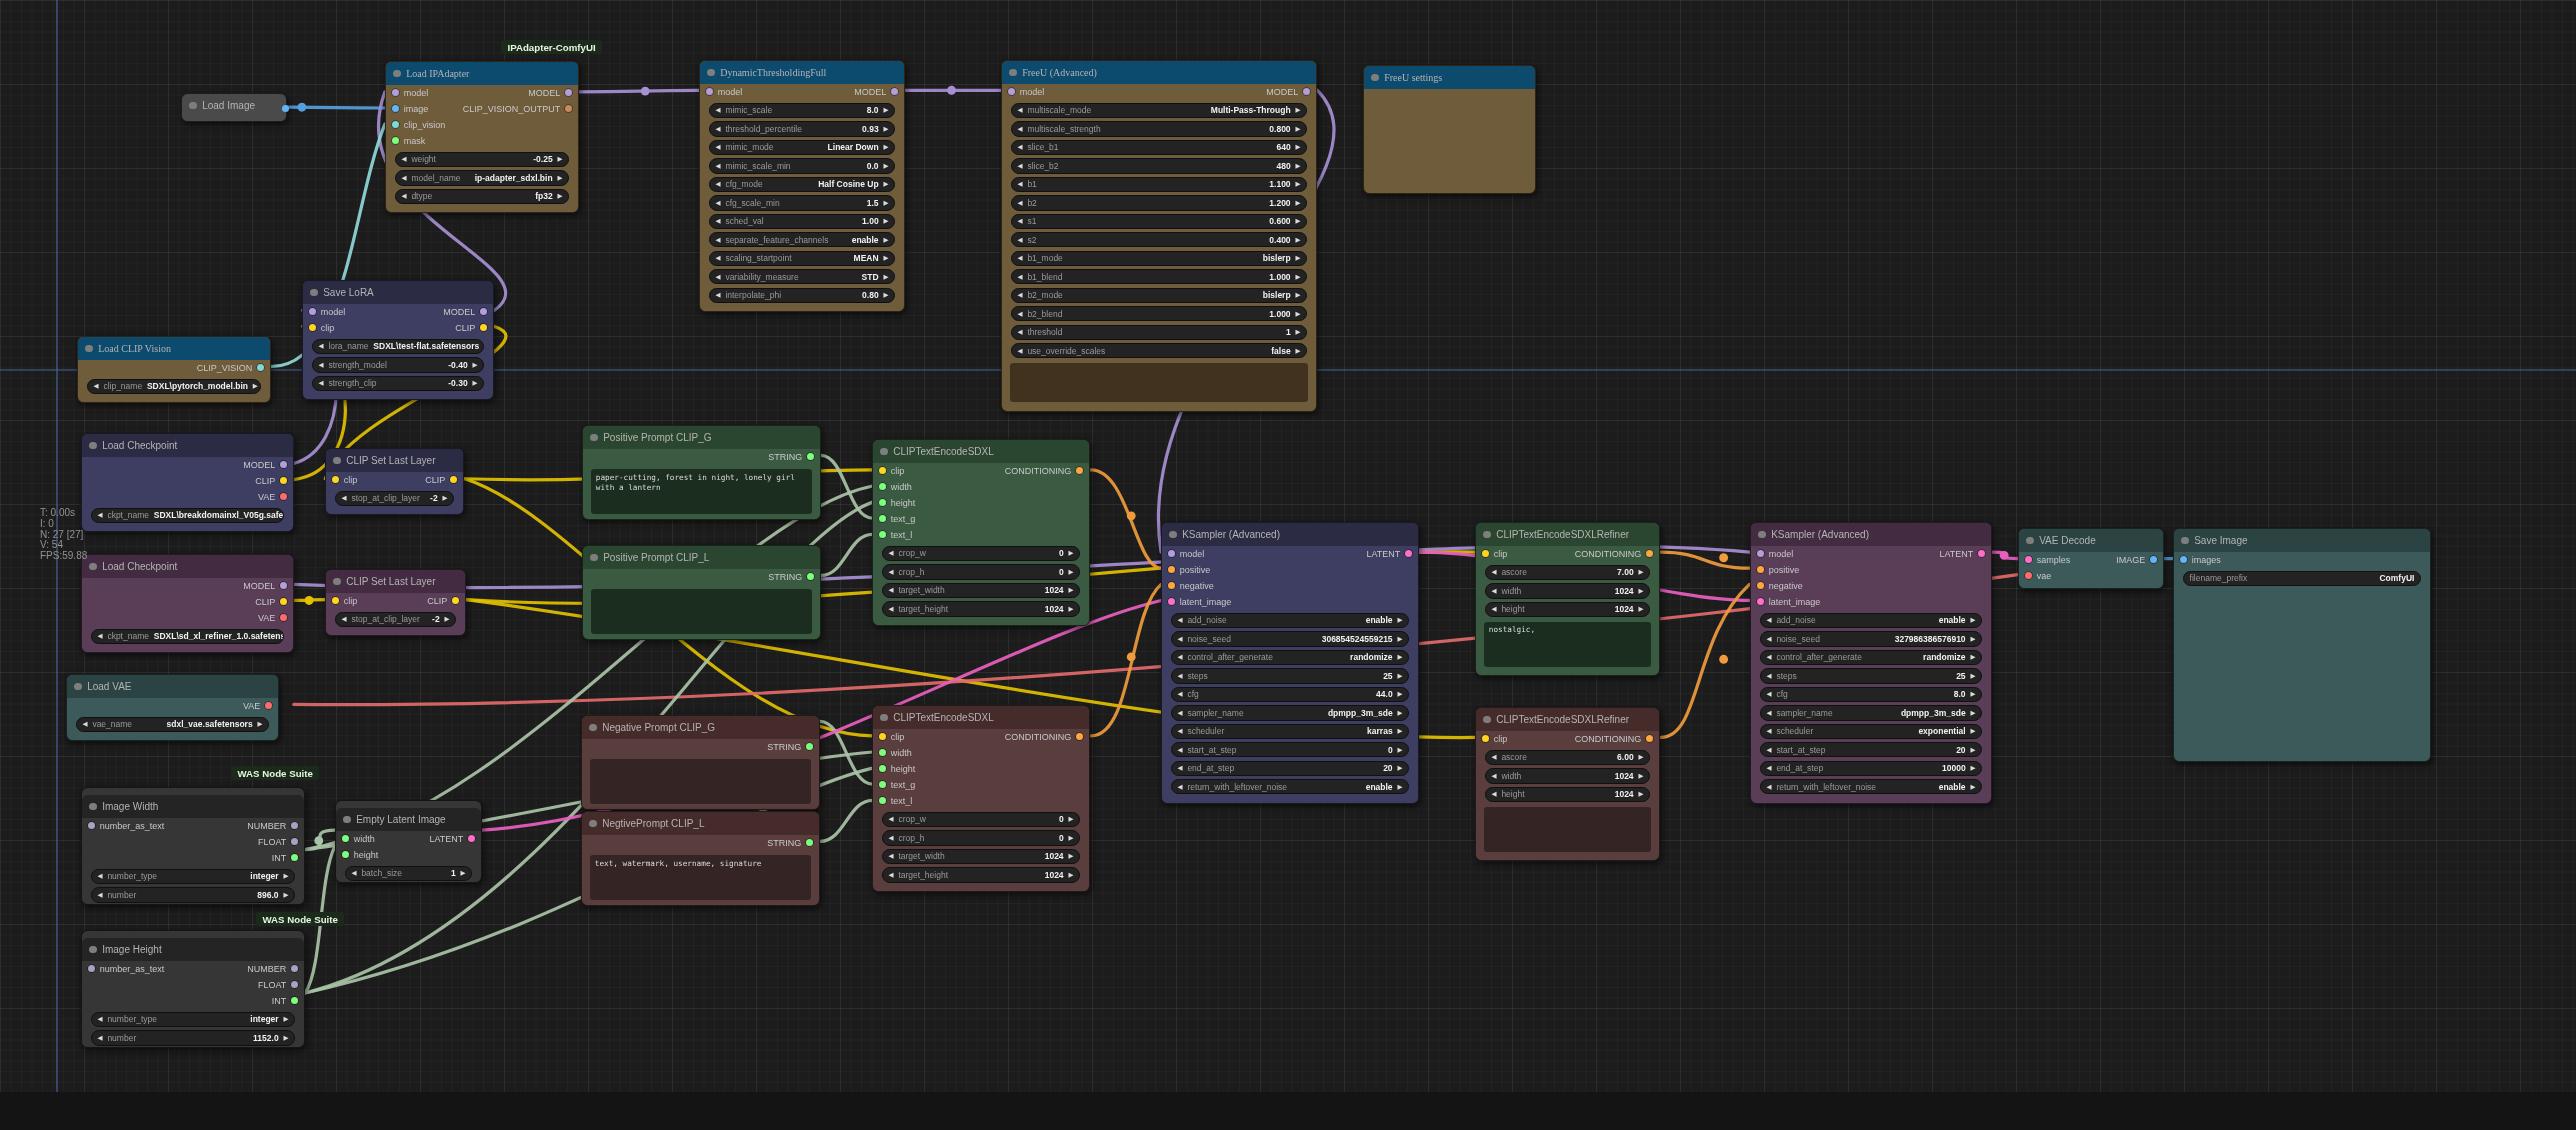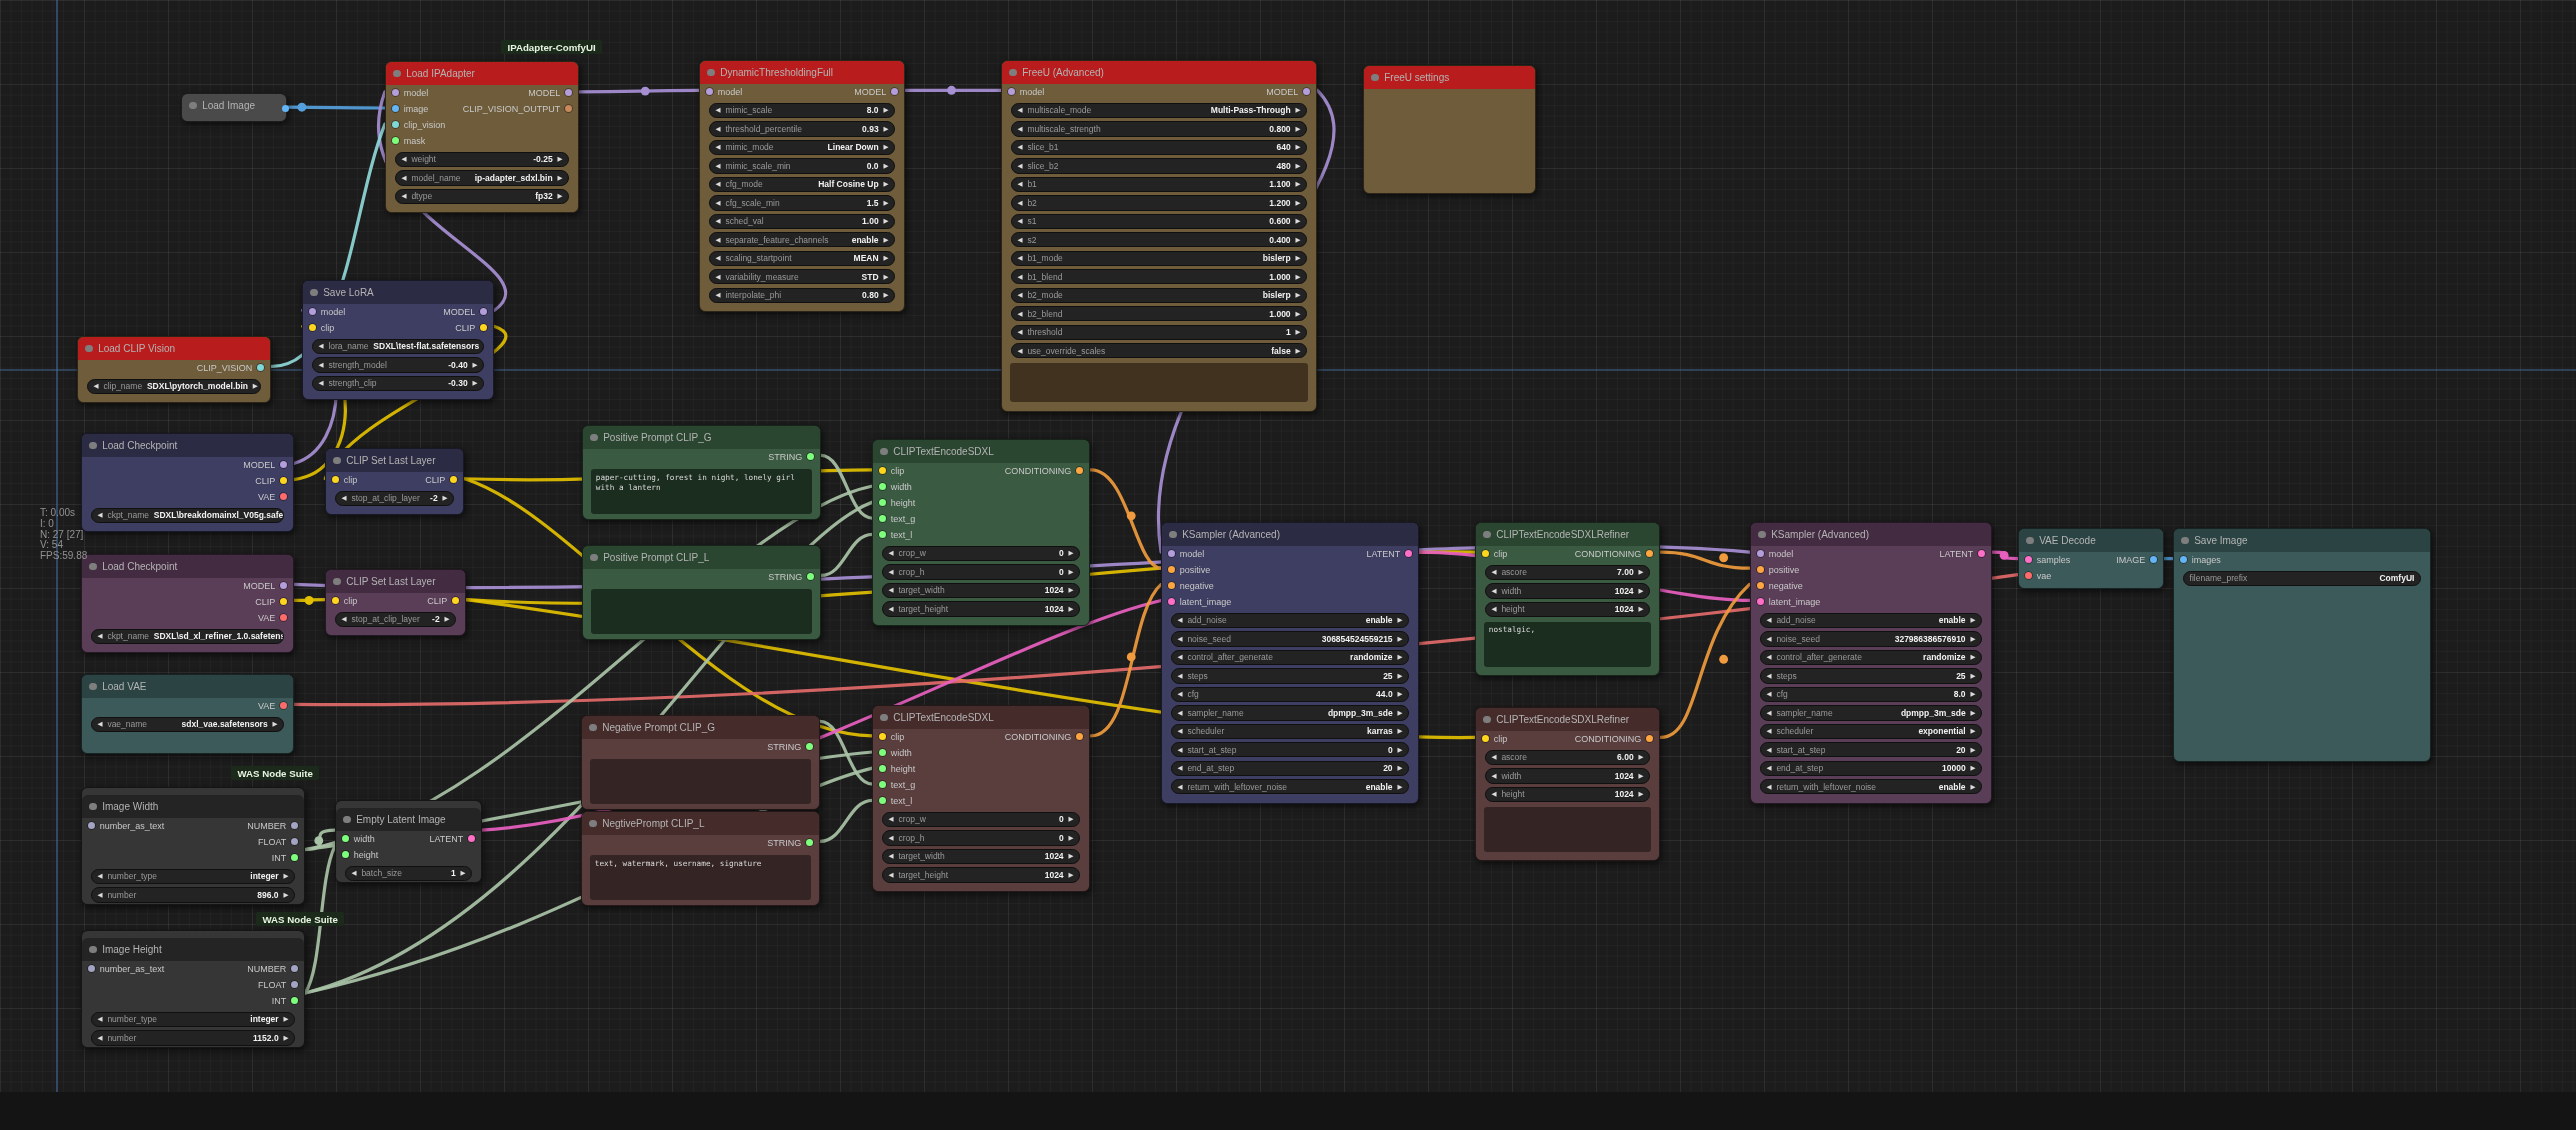--- a/index.html
+++ b/index.html
@@ -30,21 +30,21 @@
     font-size:8.5px;color:#9a9a9a;box-sizing:border-box;white-space:nowrap;overflow:hidden;}
   .widget .wv{margin-left:auto;color:#f2f2f2;font-weight:bold;flex:0 0 auto;}
   .widget .arr{font-size:6.5px;color:#dcdcdc;flex:0 0 auto;}
   .ta{margin:4.8px 8px 0;border-radius:3.2px;padding:3.2px 4.8px;box-sizing:border-box;
     font-family:"DejaVu Sans Mono",monospace;font-size:7.7px;line-height:10px;
     color:#dcdcdc;white-space:pre-wrap;overflow:hidden;}
   .group-label{position:absolute;z-index:4;background:#1b2a1b;color:#e6f4e0;font-weight:bold;
     font-size:9.7px;padding:1.6px 6.5px;border-radius:2px;white-space:nowrap;}
   #stats{position:absolute;left:40px;top:508px;z-index:4;font-size:10px;line-height:10.8px;color:#929292;}
   
-  .brown .title{background:#b91c1c;}  .brown{background:#6e5c3b;}
+  .brown .title{background:#0c4a6e;font-family:Liberation Serif, serif;}  .brown{background:#6e5c3b;}
   .navy .title{background:#2b2b44;}   .navy{background:#3e3e62;}
   .purple .title{background:#432c42;} .purple{background:#5a3d57;}
   .teal .title{background:#2b4343;}   .teal{background:#3d5a5a;}
   .green .title{background:#2b4630;}  .green{background:#3b5a42;}
   .maroon .title{background:#462b2b;} .maroon{background:#5a3d3d;}
   .gray .title{background:#242424;margin-top:7px;}   .gray{background:#363636;}
   .collapsed{background:#4a4a4a;}
   .brown .ta{background:#41321f;} .green .ta{background:#1b2d1f;}
   .maroon .ta{background:#342424;}
   .outdot{position:absolute;right:-3.2px;top:10.5px;width:7.3px;height:7.3px;border-radius:50%;}
@@ -522,21 +522,21 @@
             <span class="sdot" style="background: rgb(255, 214, 30);"></span>
           </div>
         </div>
         <div class="widget">
           <span class="arr">◀</span>
           <span class="wl">stop_at_clip_layer</span>
           <span class="wv">-2</span>
           <span class="arr">▶</span>
         </div>
       </div>
-      <div class="node teal" style="left: 81px; top: 674px; width: 213px; height: 80px;">
+      <div class="node teal" style="left: 66px; top: 674px; width: 213px; height: 67px;">
         <div class="title">
           <span class="tdot"></span>
           <span>Load VAE</span>
         </div>
         <div class="slot-row">
           <div class="sg"></div>
           <div class="sg">
             <span>VAE</span>
             <span class="sdot" style="background: rgb(255, 107, 107);"></span>
           </div>

